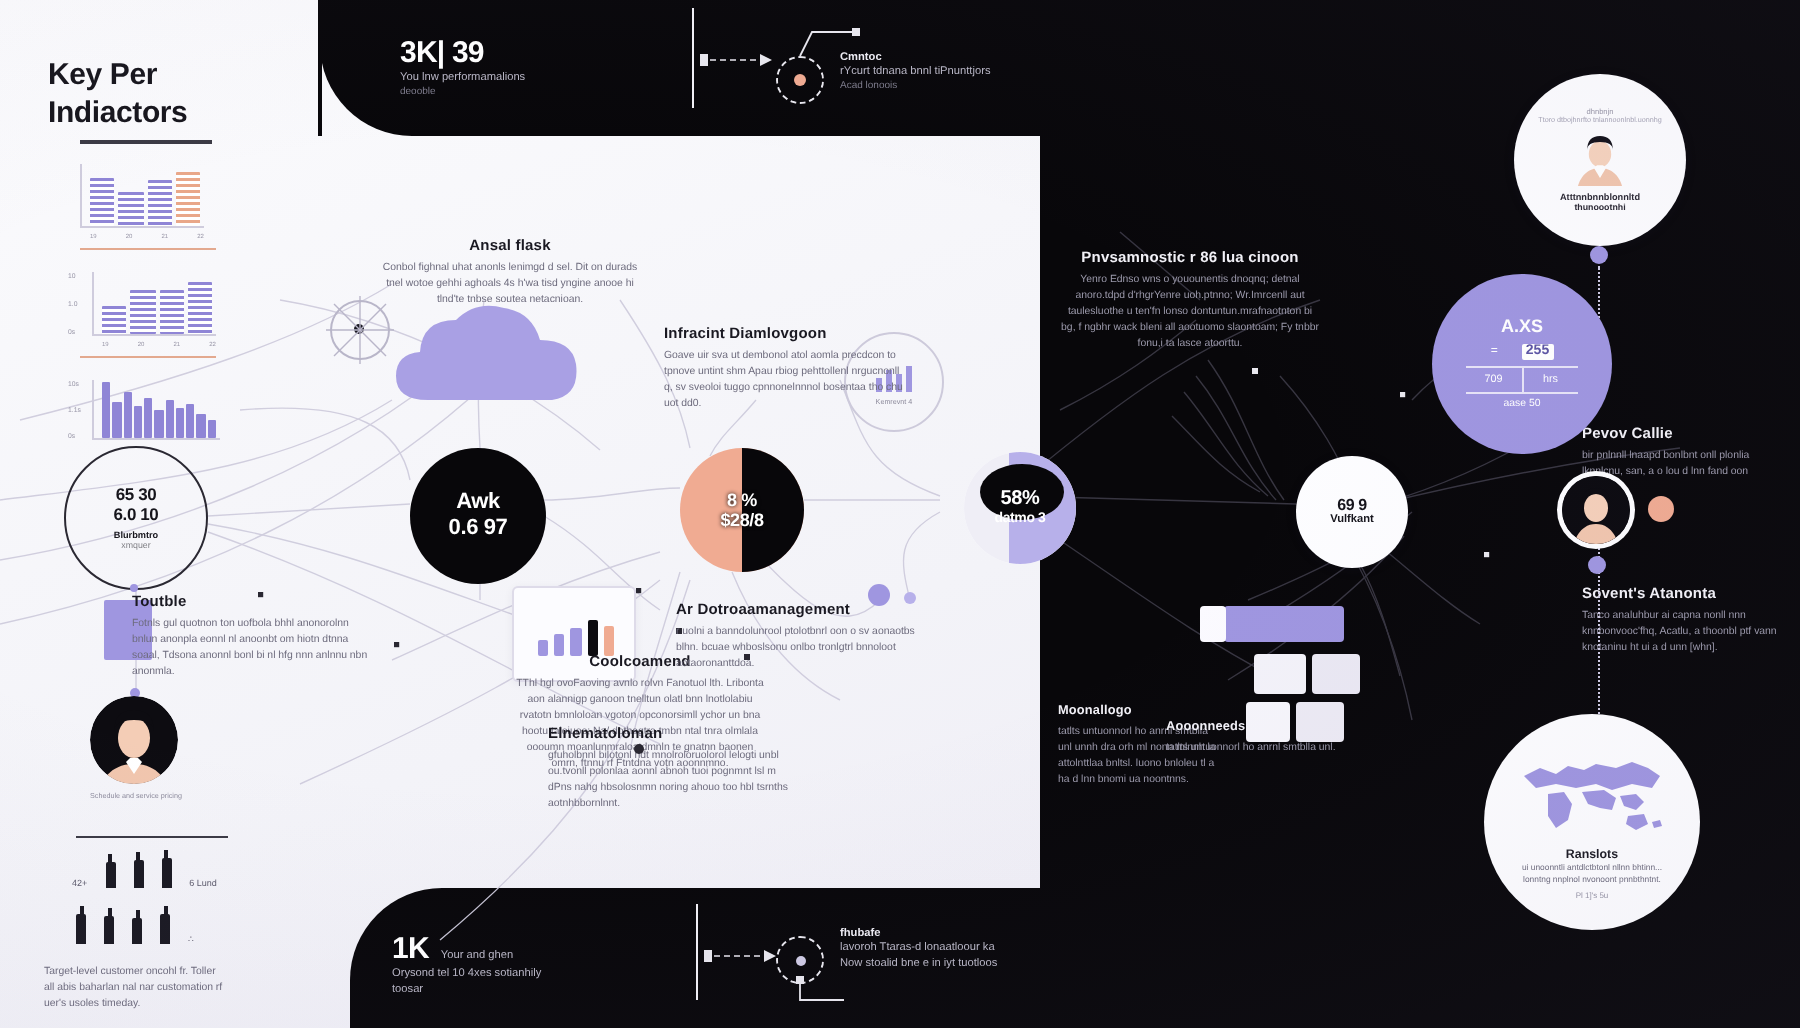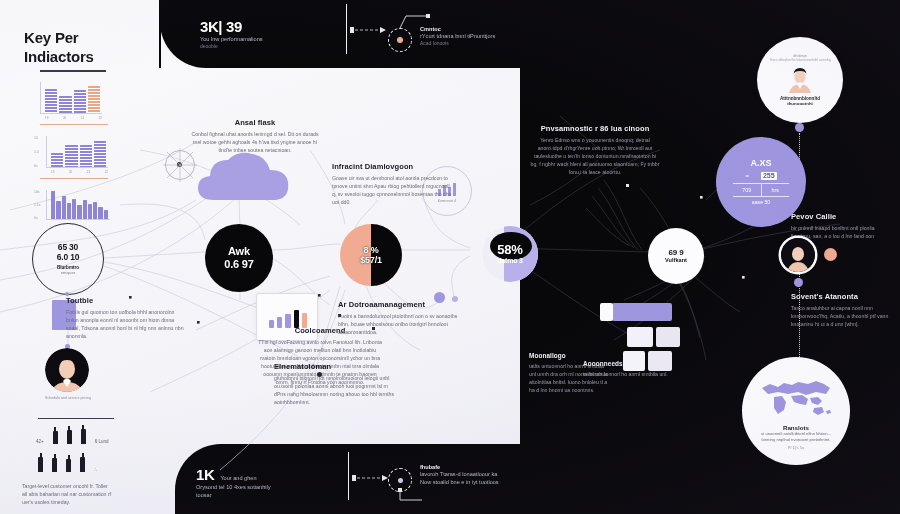--- a/index.html
+++ b/index.html
@@ -320,28 +320,28 @@
   </div>
 
   <div class="node node-dark" style="left:205px;top:224px;width:68px;height:68px;">
     <div class="nv" style="font-size:11px">Awk</div>
     <div class="nv" style="font-size:11px">0.6 97</div>
   </div>
 
   <div class="node node-salmon" style="left:340px;top:224px;width:62px;height:62px;">
     <div style="position:absolute;right:0;top:0;width:50%;height:100%;background:#08070a;border-radius:0 31px 31px 0;"></div>
     <div class="nv" style="position:relative;z-index:2;font-size:9px;color:#fff;text-shadow:0 0 2px #000">8 %</div>
-    <div class="nv" style="position:relative;z-index:2;font-size:9px;color:#fff;text-shadow:0 0 2px #000">$57/1</div>
+    <div class="nv" style="position:relative;z-index:2;font-size:9px;color:#fff;text-shadow:0 0 2px #000">$28/8</div>
   </div>
 
   <div class="node" style="left:482px;top:226px;width:56px;height:56px;overflow:hidden;background:#fdfdff;">
     <div style="position:absolute;left:0;top:0;width:100%;height:100%;background:
        linear-gradient(90deg,#efeef6 0 40%,#b7b0ea 40% 100%);"></div>
     <div style="position:absolute;left:8px;top:6px;width:42px;height:28px;background:#08070a;border-radius:21px/14px;"></div>
-    <div class="nv" style="position:relative;z-index:3;font-size:13px;color:#fff">58%</div>
+    <div class="nv" style="position:relative;z-index:3;font-size:10px;color:#fff">58%</div>
     <div class="nv" style="position:relative;z-index:3;font-size:7px;color:#fff">datmo 3</div>
   </div>
 
   <div class="node node-light" style="left:648px;top:228px;width:56px;height:56px;">
     <div class="nv" style="font-size:8px">69 9</div>
     <div class="nl" style="font-size:5.6px;filter:blur(.3px)">Vulfkant</div>
   </div>
 
   <svg style="position:absolute;left:192px;top:148px;width:110px;height:58px;" viewBox="0 0 110 58">
     <path d="M22,52 Q6,52 6,40 Q6,29 18,28 Q19,12 36,12 Q46,2 60,6 Q74,8 78,22 Q94,22 96,34 Q98,50 84,52 Z" fill="#a9a0e4"></path>

